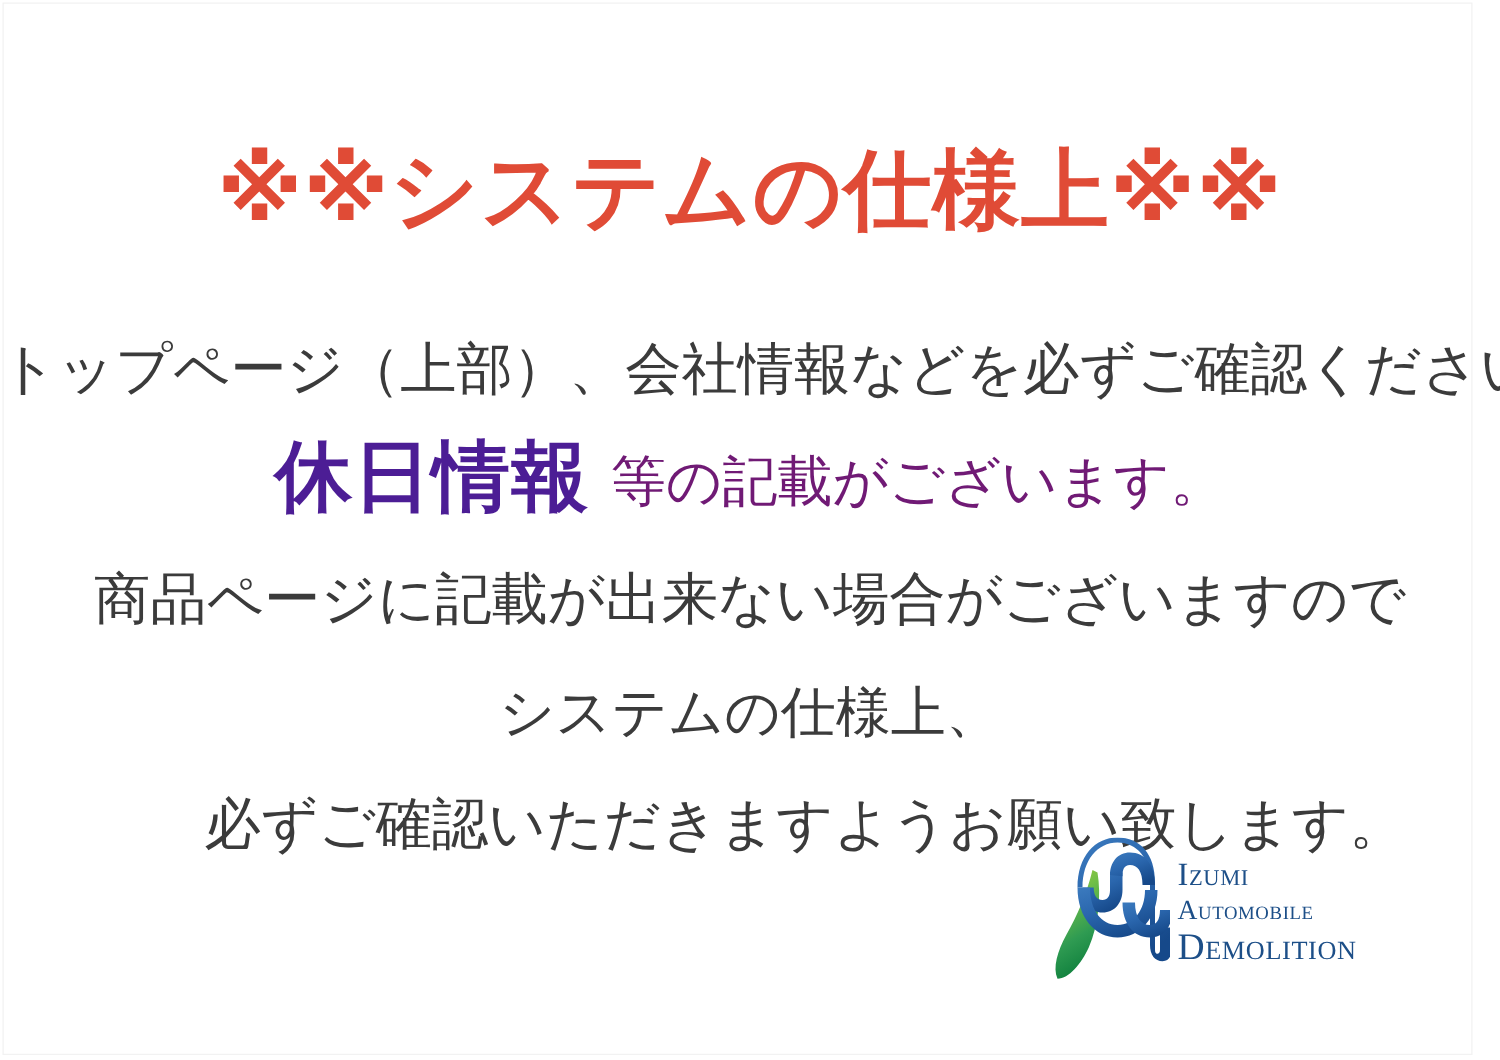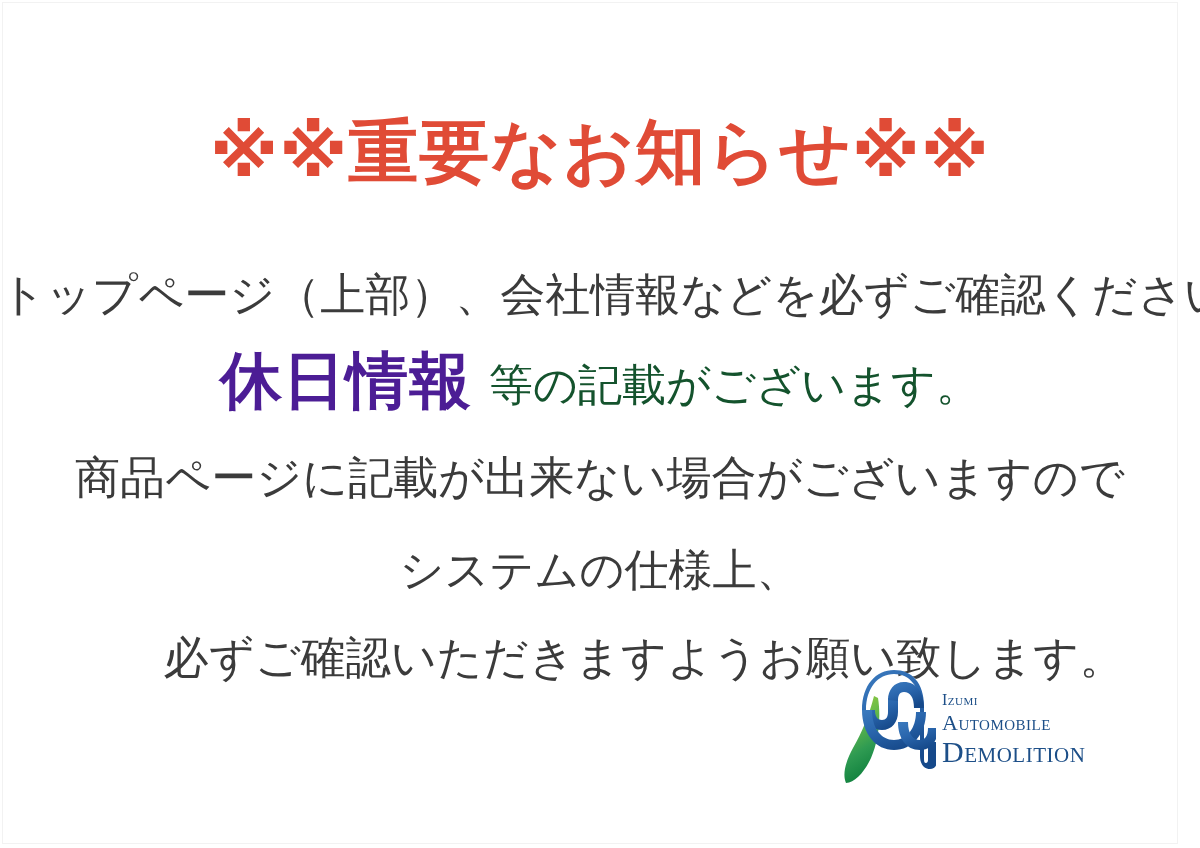--- a/index.html
+++ b/index.html
@@ -73,21 +73,21 @@
   }
   .line-2 .hl {
     color: #4c1d95;
     font-size: 62px;
     font-weight: bold;
     letter-spacing: 1px;
     vertical-align: -2px;
   }
   .line-2 .rest {
     font-size: 44px;
-    color: #14532d;
+    color: #701a75;
     margin-left: 17px;
   }
 
   .line-3 {
     font-size: 44px;
     line-height: 80px;
     margin-top: 12px;
   }
 
   .line-4 {
@@ -122,32 +122,32 @@
     margin-left: 6px;
     color: #1d4f88;
     font-family: "Liberation Serif", "DejaVu Serif", serif;
     line-height: 1.16;
   }
   .logo-wordmark div {
     white-space: nowrap;
     font-variant: small-caps;
     letter-spacing: 0.5px;
   }
-  .wm-1 { font-size: 16px; }
+  .wm-1 { font-size: 26px; }
   .wm-2 { font-size: 22px; }
   .wm-3 { font-size: 30px; }
 </style>
 </head>
 <body>
 
 <div class="page">
 
   <div class="scan-frame"></div>
 
-  <div class="notice-title">※※重要なお知らせ※※</div>
+  <div class="notice-title">※※システムの仕様上※※</div>
 
   <div class="body-block">
 
     <div class="line line-1">トップページ（上部）、会社情報などを必ずご確認ください</div>
 
     <div class="line line-2">
       <span class="hl">休日情報</span><span class="rest">等の記載がございます。</span>
     </div>
 
     <div class="line line-4">商品ページに記載が出来ない場合がございますので</div>

